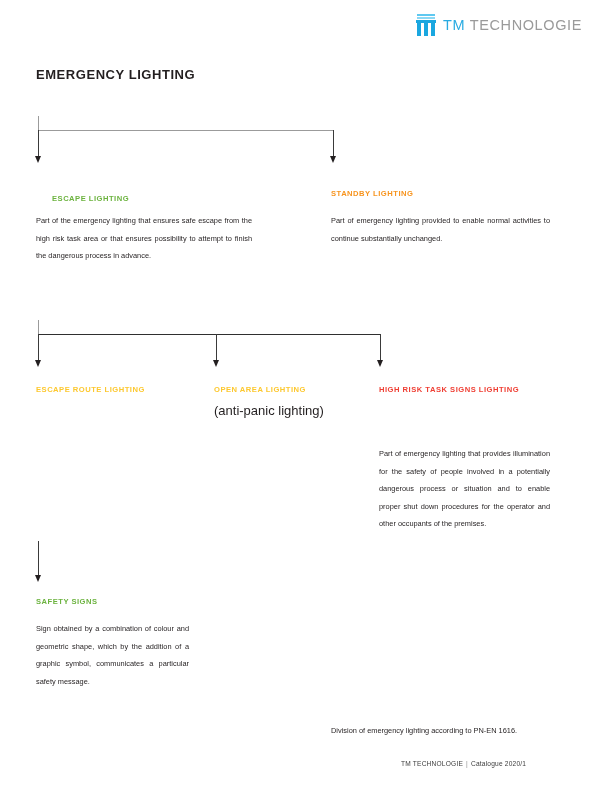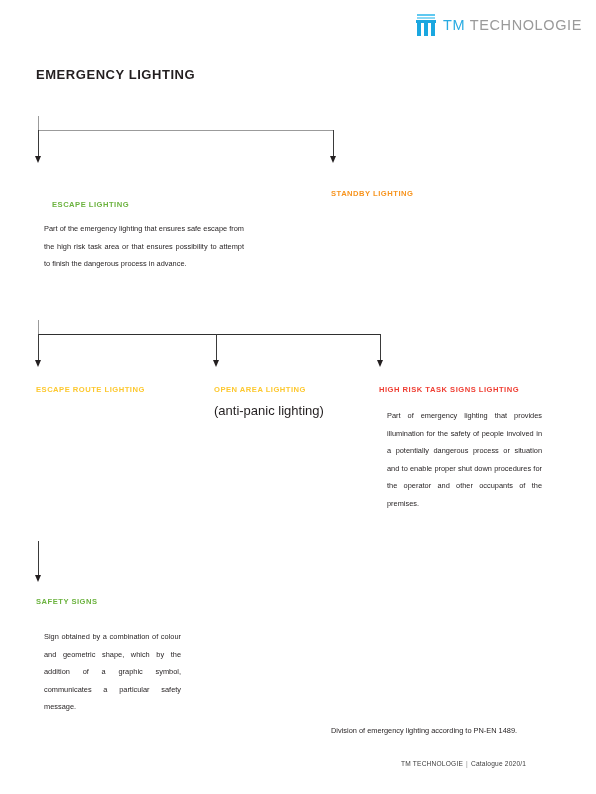--- a/index.html
+++ b/index.html
@@ -101,21 +101,21 @@
   }
 
   .body-text {
     position: absolute;
     font-size: 7.4px;
     line-height: 17.5px;
     color: #231f20;
     text-align: justify;
     text-justify: inter-word;
   }
-  .body-text p { margin: 8px; }
+  .body-text p { margin: 0; }
 
   .caption {
     position: absolute;
     font-size: 7.4px;
     color: #231f20;
     white-space: nowrap;
   }
 
   .footer {
     position: absolute;
@@ -173,26 +173,29 @@
 
     <div class="hline" style="left:38px; top:130px; width:296px;"></div>
 
     <div class="vline dark" style="left:38px; top:130px; height:28px;"></div>
     <div class="arrow-head" style="left:34.5px; top:156px;"></div>
 
     <div class="vline dark" style="left:333px; top:130px; height:28px;"></div>
     <div class="arrow-head" style="left:329.5px; top:156px;"></div>
   </div>
 
-  <div class="heading" style="left:36px; top:200px; color:#6cb33f;padding-left:16px;">ESCAPE LIGHTING</div>
+  <div class="heading" style="left:36px; top:194px; color:#6cb33f;padding-left:16px;">ESCAPE LIGHTING</div>
   <div class="body-text" style="left:36px; top:212px; width:216px;">
     <p>Part of the emergency lighting that ensures safe escape from the high risk task area or that ensures possibility to attempt to finish the dangerous process in advance.</p>
   </div>
 
   <div class="heading" style="left:331px; top:189px; color:#f7941e;">STANDBY LIGHTING</div>
+  <div class="body-text" style="left:331px; top:212px; width:219px;">
+    <p>Part of emergency lighting provided to enable normal activities to continue substantially unchanged.</p>
+  </div>
 
   <div class="conn">
     <div class="vline" style="left:38px; top:320px; height:14px;"></div>
     <div class="hline dark" style="left:38px; top:334px; width:343px;"></div>
 
     <div class="vline dark" style="left:38px; top:334px; height:28px;"></div>
     <div class="arrow-head" style="left:34.5px; top:360px;"></div>
 
     <div class="vline dark" style="left:216px; top:334px; height:28px;"></div>
     <div class="arrow-head" style="left:212.5px; top:360px;"></div>
@@ -200,33 +203,33 @@
     <div class="vline dark" style="left:380px; top:334px; height:28px;"></div>
     <div class="arrow-head" style="left:376.5px; top:360px;"></div>
   </div>
 
   <div class="heading" style="left:36px; top:385px; color:#fdc82f;">ESCAPE ROUTE LIGHTING</div>
 
   <div class="heading" style="left:214px; top:385px; color:#fdc82f;">OPEN AREA LIGHTING</div>
   <div class="subheading" style="left:214px; top:403px;">(anti-panic lighting)</div>
 
   <div class="heading" style="left:379px; top:385px; color:#ef3e33;">HIGH RISK TASK SIGNS LIGHTING</div>
-  <div class="body-text" style="left:379px; top:399px; width:171px;">
+  <div class="body-text" style="left:379px; top:445px; width:171px;">
     <p>Part of emergency lighting that provides illumination for the safety of people involved in a potentially dangerous process or situation and to enable proper shut down procedures for the operator and other occupants of the premises.</p>
   </div>
 
   <div class="conn">
     <div class="vline dark" style="left:38px; top:541px; height:36px;"></div>
     <div class="arrow-head" style="left:34.5px; top:575px;"></div>
   </div>
 
   <div class="heading" style="left:36px; top:597px; color:#6cb33f;">SAFETY SIGNS</div>
   <div class="body-text" style="left:36px; top:620px; width:153px;">
     <p>Sign obtained by a combination of colour and geometric shape, which by the addition of a graphic symbol, communicates a particular safety message.</p>
   </div>
 
-  <div class="caption" style="left:331px; top:726px;">Division of emergency lighting according to PN-EN 1489.</div>
+  <div class="caption" style="left:331px; top:726px;">Division of emergency lighting according to PN-EN 1616.</div>
 
   <div class="footer" style="left:401px; top:760px;">
     <span>TM TECHNOLOGIE</span><span class="sep">|</span><span>Catalogue 2020/1</span>
   </div>
 
 </div>
 
 </body></html>

